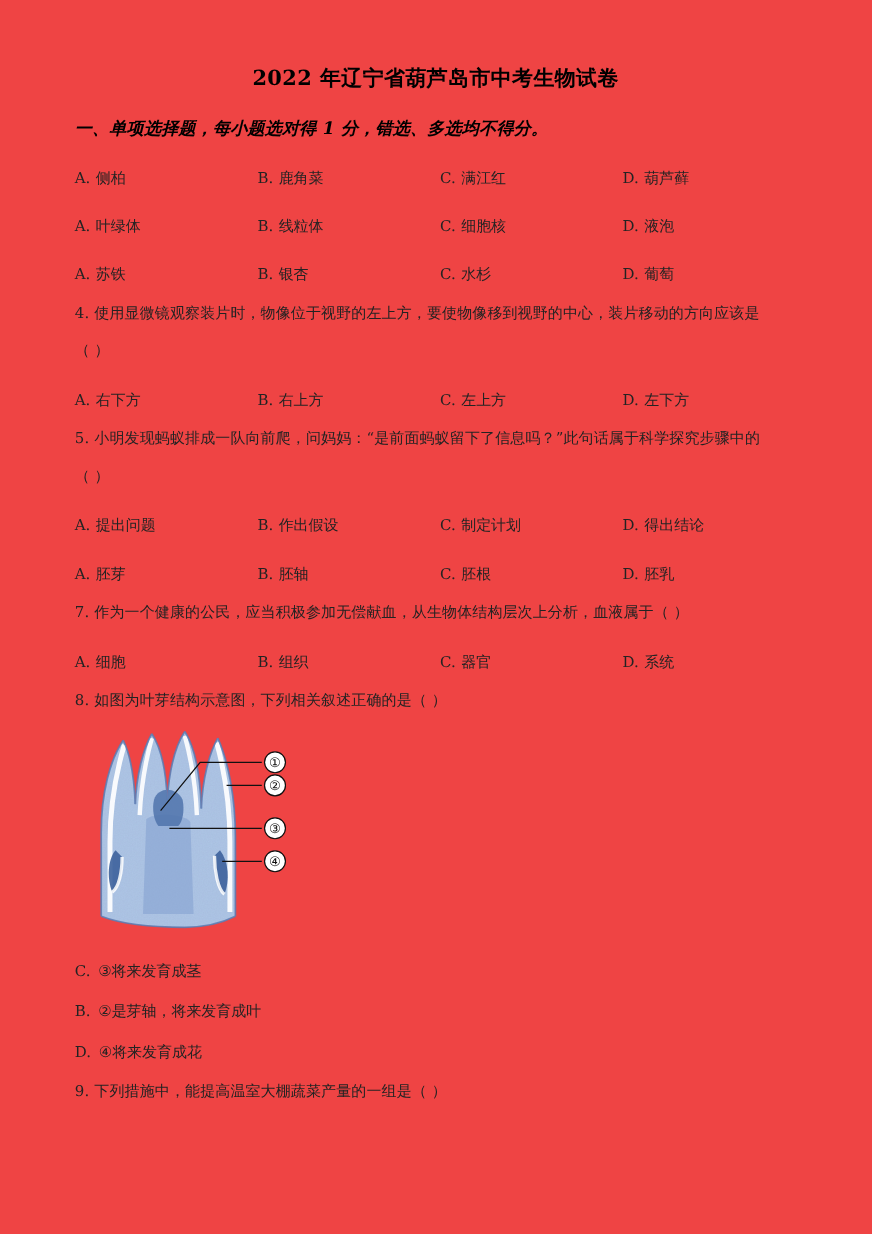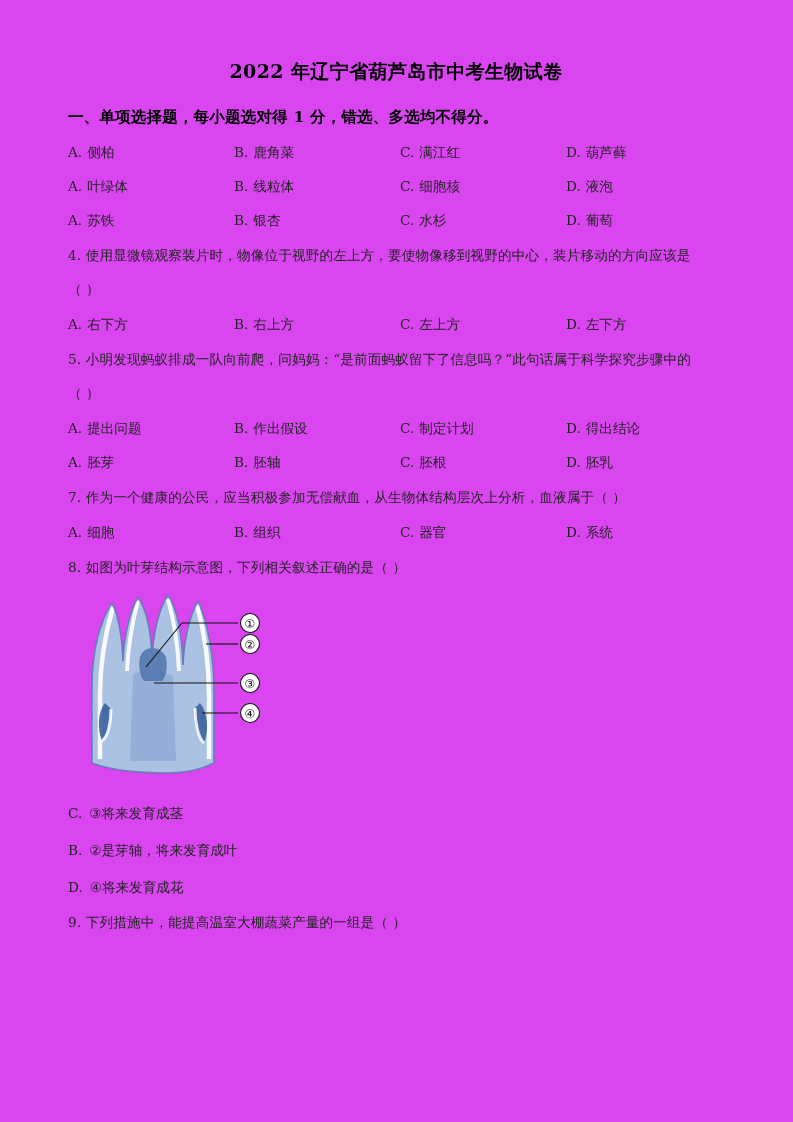--- a/index.html
+++ b/index.html
@@ -13,21 +13,21 @@
     position: relative;
     font-family: "DejaVu Serif", "Liberation Serif", serif;
     color: #1a1a1a;
     overflow: hidden;
   }
   .page {
     position: absolute;
     left: 0; top: 0;
     width: 793px;
     height: 1122px;
-    background: #d946ef;
+    background: #ef4444;
   }
   .content {
     position: absolute;
     left: 68px;
     top: 0;
     width: 660px;
   }
 
   .doc-title {
     text-align: center;
@@ -40,39 +40,40 @@
     line-height: 26px;
   }
 
   .section-head {
     font-weight: bold;
     font-size: 15.5px;
     color: #000000;
     margin-top: 22px;
     line-height: 22px;
     letter-spacing: 0.2px;
+    font-style: italic;
   }
 
   .q-stem {
     font-size: 13.6px;
     line-height: 22px;
     color: #232323;
     margin-top: 14px;
     letter-spacing: 0.15px;
   }
   .q-cont {
     font-size: 13.6px;
     line-height: 22px;
     color: #232323;
     margin-top: 12px;
   }
 
   .opt-row {
     display: flex;
-    margin-top: 14px;
+    margin-top: 24px;
     font-size: 13.6px;
     line-height: 20px;
     color: #232323;
   }
   .opt {
     width: 166px;
     flex: 0 0 166px;
     white-space: nowrap;
   }
   .opt .lbl { margin-right: 5px; }

